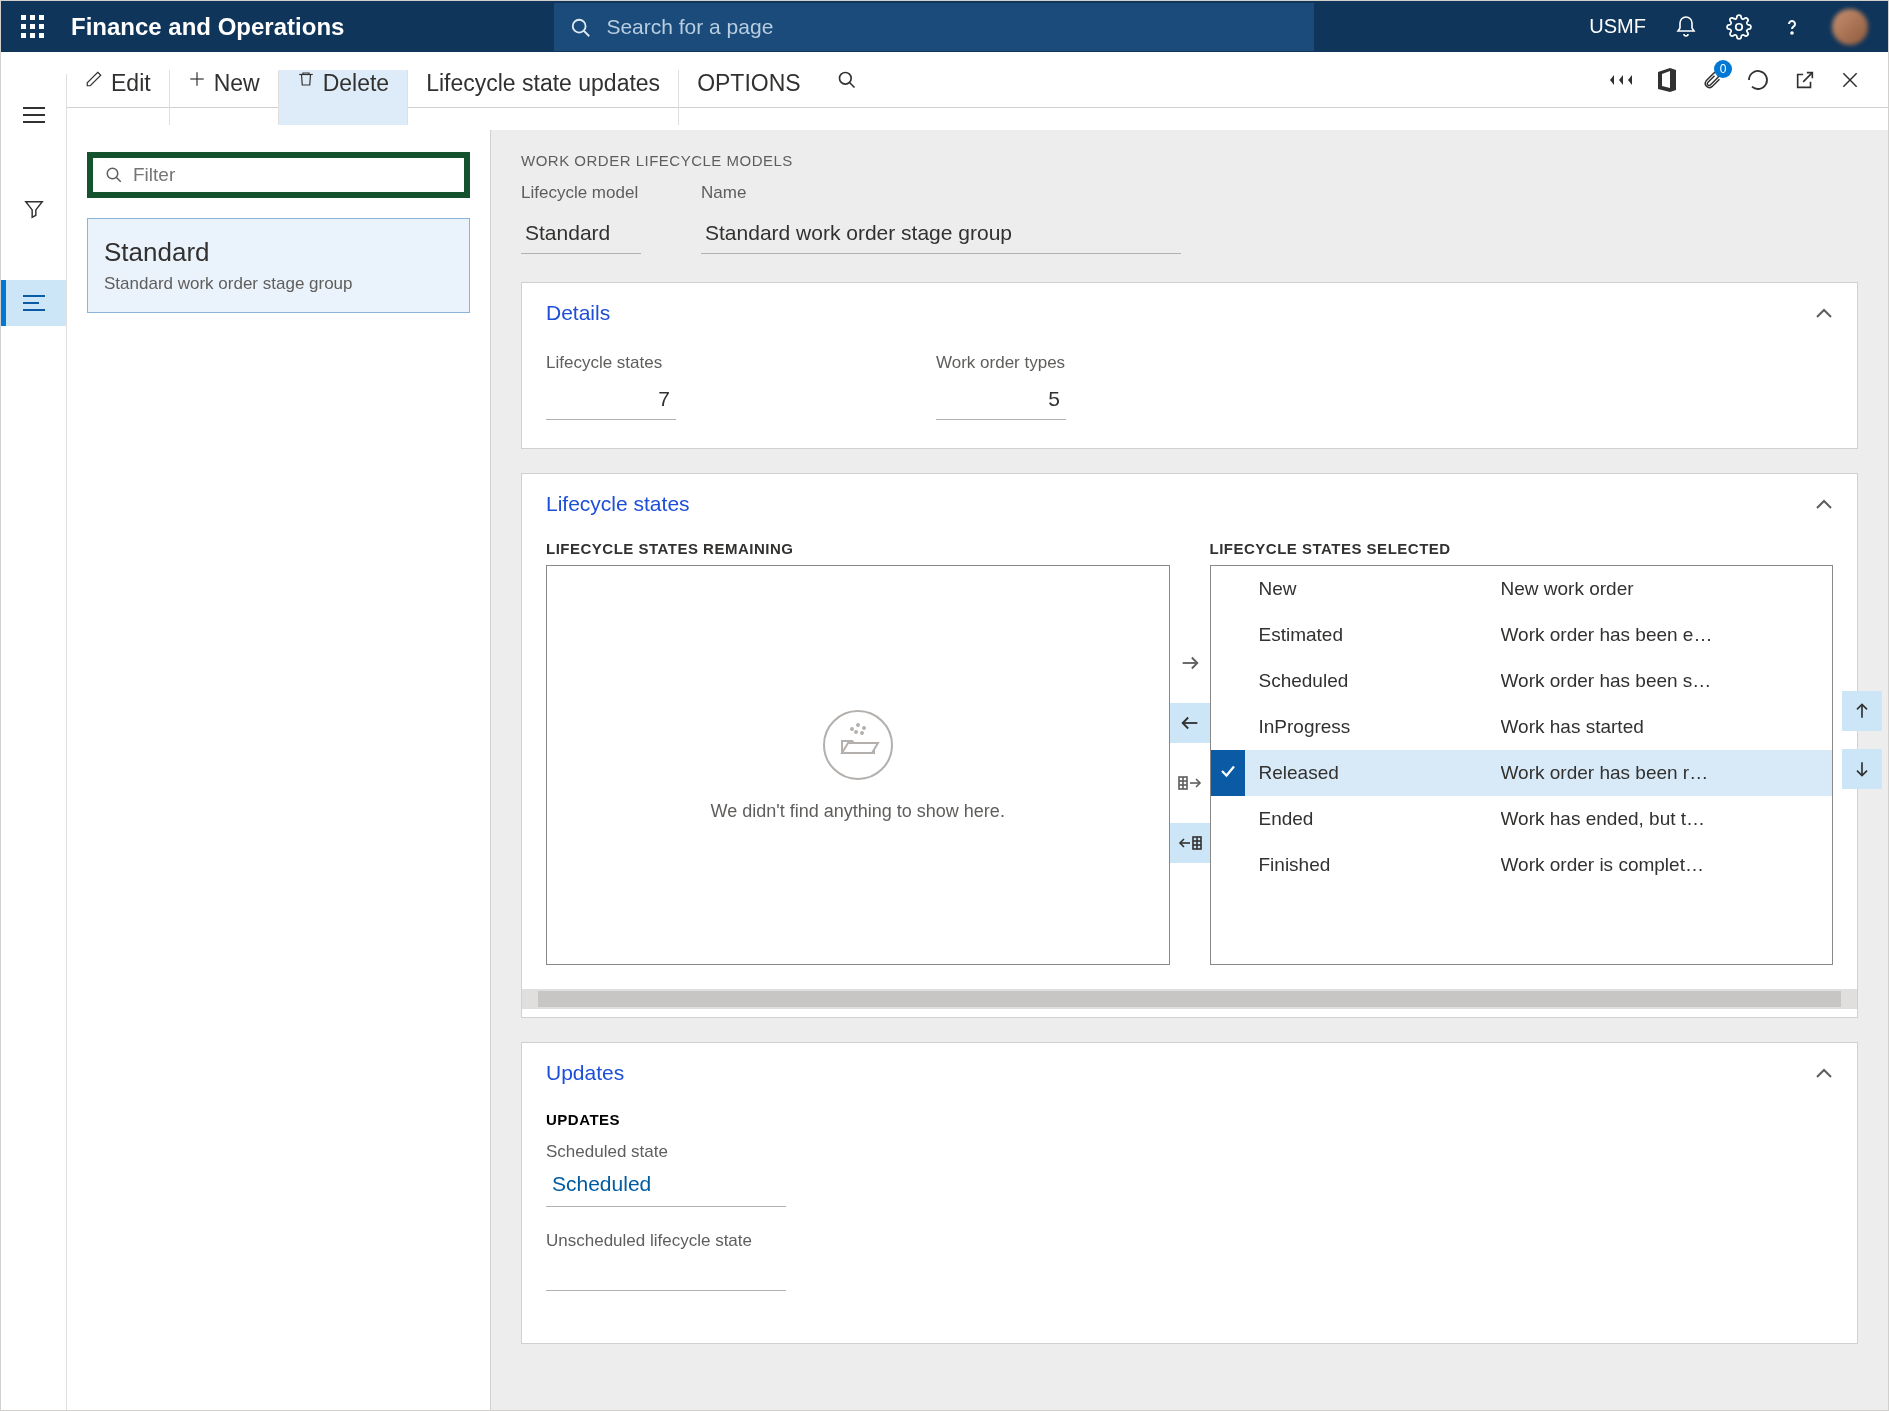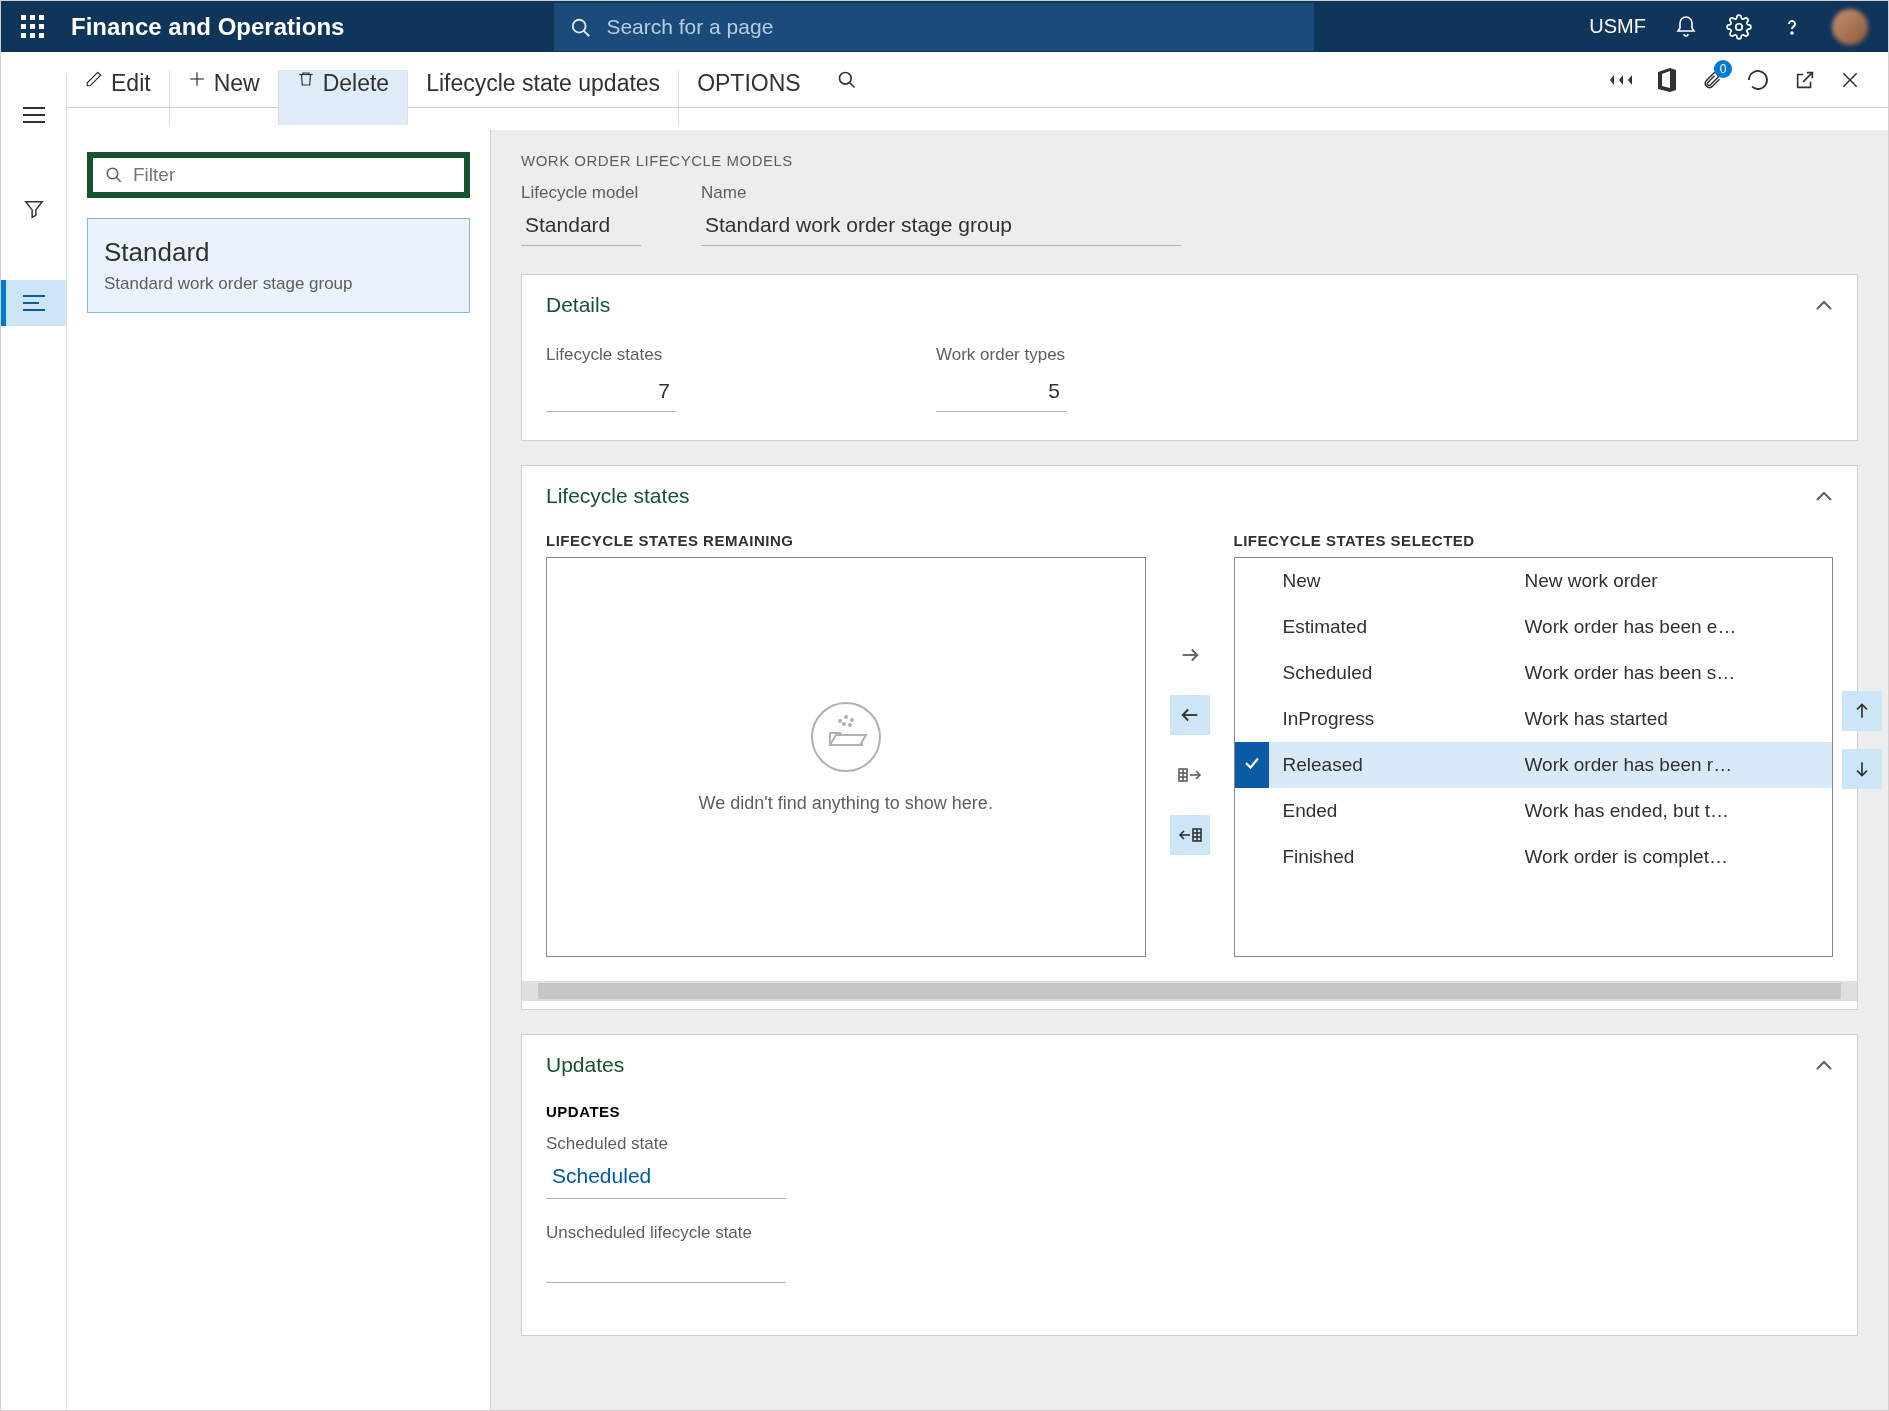--- a/index.html
+++ b/index.html
@@ -45,37 +45,37 @@
 .filter-box { width: 100%; height: 46px; border: 6px solid #14532d; display: flex; align-items: center; padding: 0 12px; gap: 10px; }
 .filter-box input { border: none; outline: none; font-size: 19px; flex: 1; }
 .list-item { margin-top: 20px; padding: 18px 16px; border: 1px solid #8ab4d8; background: #eaf3fb; cursor: pointer; }
 .list-item-title { font-size: 26px; font-weight: 400; color: #323130; margin-bottom: 6px; }
 .list-item-sub { font-size: 17px; color: #605e5c; }
 
 
 .detail { flex: 1; padding: 22px 30px 16px 30px; overflow-y: auto; background: #ededed; }
 .breadcrumb-caps { font-size: 15px; letter-spacing: 0.5px; color: #605e5c; margin-bottom: 14px; }
 .header-fields { display: flex; gap: 60px; margin-bottom: 28px; }
-.hf-group { display: flex; flex-direction: column; gap: 6px; }
+.hf-group { display: flex; flex-direction: column; gap: 14px; }
 .hf-label { font-size: 17px; color: #605e5c; }
 .hf-value { font-size: 21px; color: #323130; border-bottom: 1px solid #b3b0ad; padding: 4px 4px 8px 4px; min-width: 120px; }
 .hf-value.wide { min-width: 480px; }
 
 .card { background: #fff; border: 1px solid #d2d0ce; margin-bottom: 24px; }
 .card-head { display: flex; align-items: center; justify-content: space-between; padding: 18px 24px; cursor: pointer; }
-.card-title { font-size: 21px; color: #14532d; }
+.card-title { font-size: 21px; color: #1d4ed8; }
 .card-body { padding: 10px 24px 28px; }
 
 .stat-row { display: flex; gap: 260px; }
 .stat-group { display: flex; flex-direction: column; gap: 10px; }
 .stat-label { font-size: 17px; color: #605e5c; }
 .stat-val { font-size: 21px; color: #323130; border-bottom: 1px solid #b3b0ad; width: 130px; text-align: right; padding: 4px 6px 8px; }
 
 
-.dual-wrap { display: flex; gap: 24px; padding: 6px 24px 20px; }
+.dual-wrap { display: flex; padding: 6px 24px 20px; }
 .dual-col { flex: 1; }
 .dual-header { font-size: 15px; font-weight: 600; letter-spacing: 0.5px; color: #323130; margin-bottom: 8px; }
 .dual-box { border: 1px solid #8a8886; height: 400px; background: #fff; overflow: hidden; }
 .empty-state { display: flex; flex-direction: column; align-items: center; justify-content: center; height: 100%; color: #605e5c; gap: 20px; font-size: 18px; }
 .transfer-col { display: flex; flex-direction: column; gap: 20px; justify-content: center; }
 .tbtn { width: 40px; height: 40px; display: flex; align-items: center; justify-content: center; cursor: pointer; }
 .tbtn.soft { background: #cde6f7; }
 .state-row { display: flex; align-items: center; height: 46px; font-size: 19px; color: #323130; padding-left: 48px; position: relative; cursor: pointer; }
 .state-row .desc { position: absolute; left: 290px; right: 10px; white-space: nowrap; overflow: hidden; text-overflow: ellipsis; }
 .state-row.selected { background: #d8eaf7; }

